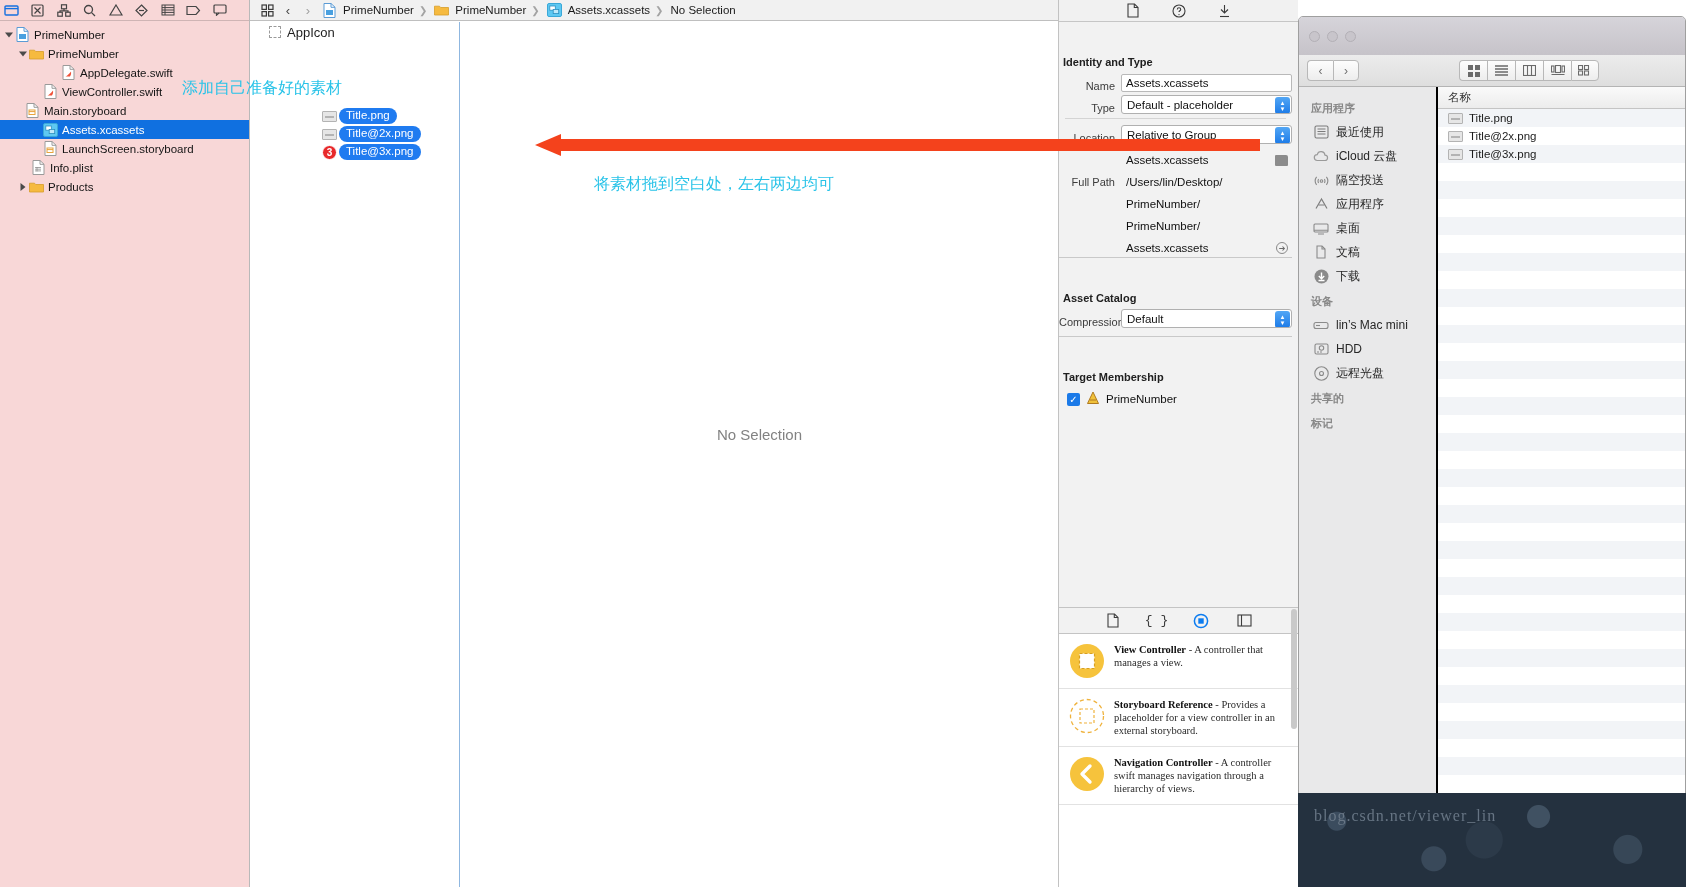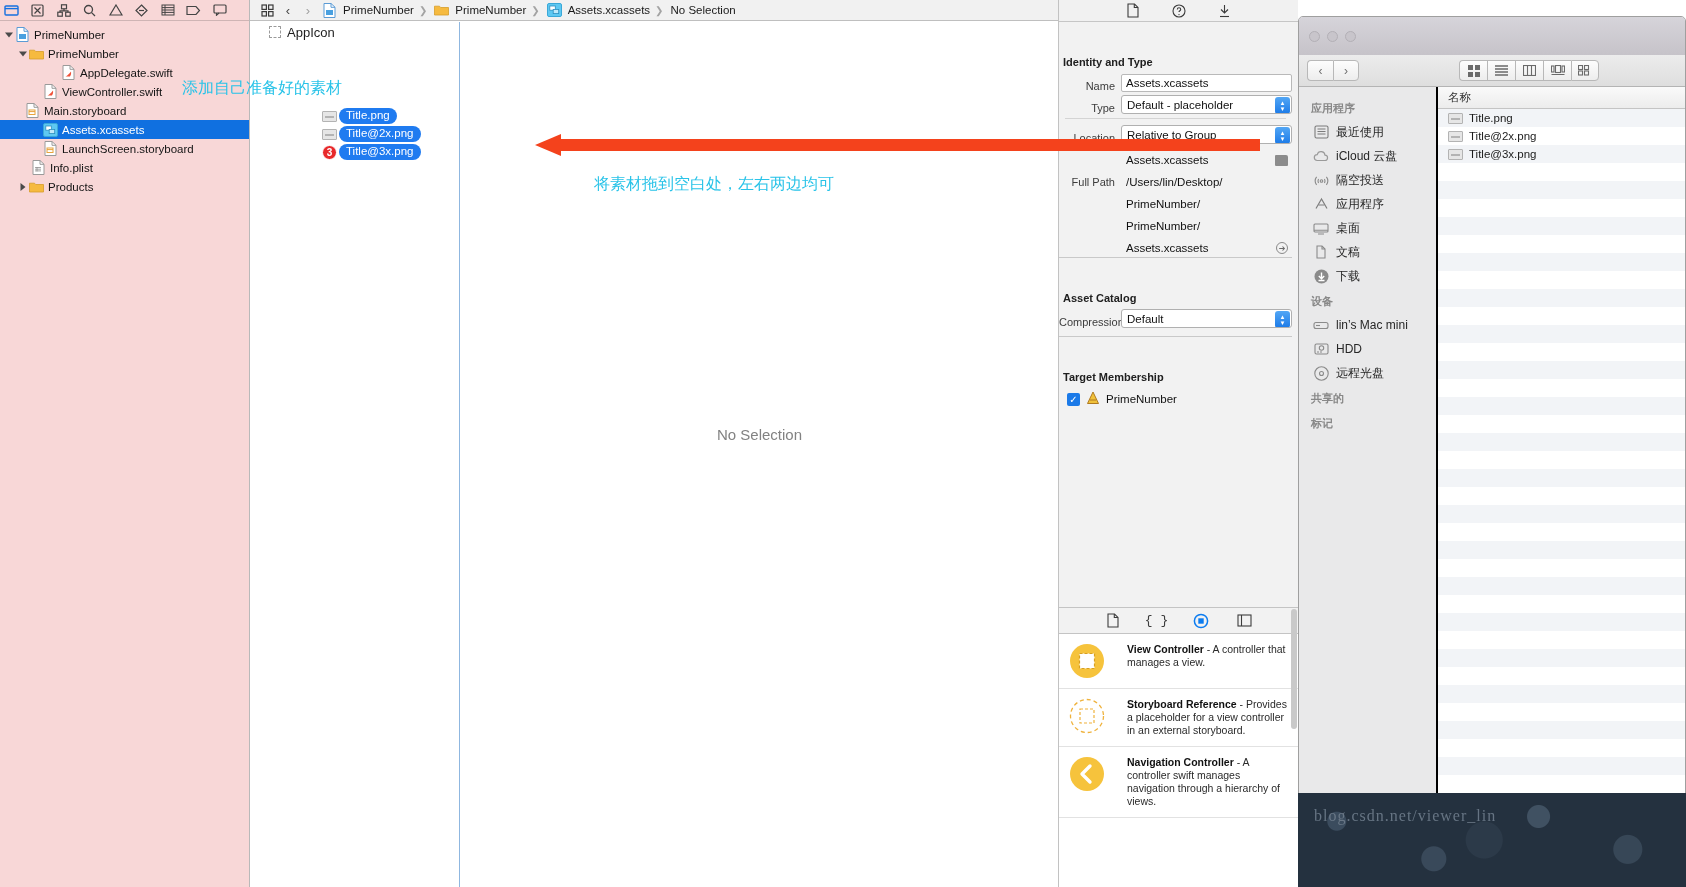--- a/index.html
+++ b/index.html
@@ -202,21 +202,21 @@
   .cbox { width:13px;height:13px;border-radius:2px;background:#1b7ae8;display:flex;align-items:center;justify-content:center;color:#fff;font-size:10px;flex:none;}
 
   
   .lib-split { position:absolute; left:0; right:0; top: 607px; height: 280px; }
   .lib-tabs {
     height: 27px; border-top:1px solid #c4c4c4; border-bottom:1px solid #c4c4c4;
     background:#f2f2f2; display:flex; align-items:center; justify-content:center; gap:26px;
   }
   .lib-tabs .lt { width:18px;height:18px;display:flex;align-items:center;justify-content:center;color:#3d3d3d;}
   .lib-list { background:#fff; height: 253px; overflow:hidden; position:relative; }
-  .lib-item { display:flex; gap:22px; padding: 9px 10px 9px 10px; border-bottom:1px solid #e2e2e2; }
+  .lib-item { display:flex; gap:9px; padding: 9px 10px 9px 10px; border-bottom:1px solid #e2e2e2;font-family:Liberation Serif, serif; }
   .lib-ico { width:36px; height:36px; flex:none; }
   .lib-text { font-size: 10.5px; color:#2a2a2a; line-height: 13px; }
   .lib-text b { color:#111; }
   .lib-scroll { position:absolute; right:1px; top:2px; width:6px; height:120px; background:#c9c9c9; border-radius:3px;}
 
   
   #finder {
     position: absolute; left: 1298px; top: 16px;
     width: 388px; height: 799px;
     background: #f6f6f6;

